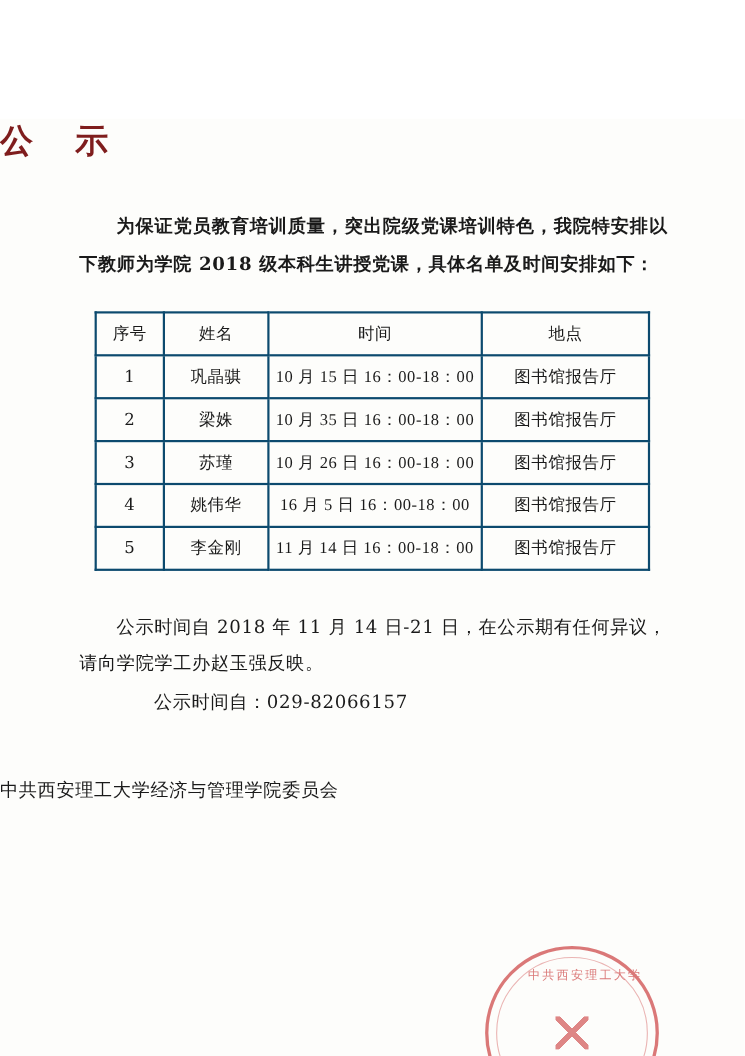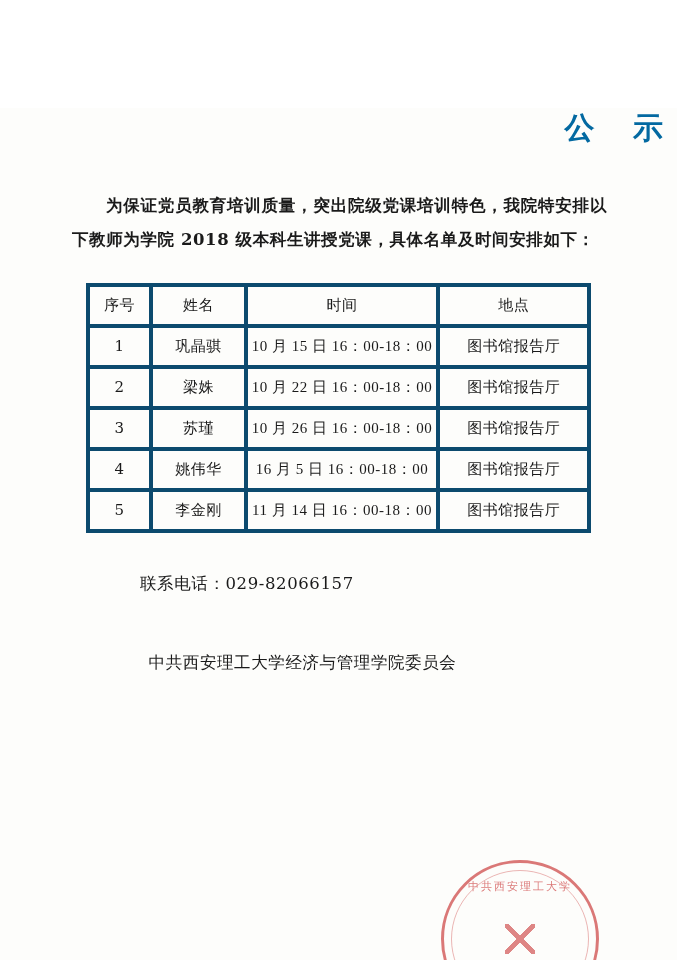--- a/index.html
+++ b/index.html
@@ -15,47 +15,47 @@
     color: #1a1a1a;
     overflow: hidden;
   }
   .page {
     position: relative;
     width: 677px;
     height: 960px;
     background: #fdfdfb;
   }
   .doc-title {
-    text-align: right;
+    text-align: left;
     font-size: 30px;
     letter-spacing: 14px;
     font-weight: bold;
     margin-top: 108px;
     font-family: "DejaVu Serif", "Liberation Serif", serif;
-    color: #0369a1;
+    color: #7f1d1d;
   }
   .body-block {
     margin: 40px 70px 0 72px;
     font-size: 16.5px;
     line-height: 2.05;
     letter-spacing: 0.6px;
     text-align: justify;
     font-weight: bold;
   }
   .indent {
     text-indent: 34px;
   }
   table.notice-table {
     border-collapse: collapse;
     margin: 26px auto 0 auto;
     width: 505px;
     font-size: 15px;
   }
   table.notice-table td, table.notice-table th {
-    border: 4px solid #0c4a6e;
+    border: 2px solid #0c4a6e;
     height: 37px;
     text-align: center;
     font-weight: normal;
     padding: 0 2px;
     letter-spacing: 0.5px;
   }
   .col-no   { width: 58px; }
   .col-name { width: 92px; }
   .col-time { width: 196px; }
   .col-place{ width: 152px; }
@@ -76,21 +76,21 @@
   .label-spaced {
     display: inline-block;
   }
   .mailto {
     text-decoration: underline;
     font-family: "DejaVu Sans Mono", "Liberation Mono", monospace;
     font-size: 15px;
   }
   .signature {
     margin-top: 46px;
-    text-align: center;
+    text-align: left;
     padding-right: 72px;
     font-size: 16.5px;
     line-height: 2.1;
     letter-spacing: 0.6px;
     position: relative;
     z-index: 1;
   }
   .stamp {
     position: absolute;
     right: 78px;
@@ -112,21 +112,21 @@
     height: 30px;
     margin-left: -15px;
     margin-top: -15px;
     background:
       linear-gradient(45deg, transparent 44%, #c62828 44%, #c62828 56%, transparent 56%),
       linear-gradient(-45deg, transparent 44%, #c62828 44%, #c62828 56%, transparent 56%);
     opacity: 0.9;
   }
   .stamp-top-text, .stamp-bottom-text {
     position: absolute;
-    left: 0;
+    left: 12px;
     width: 100%;
     text-align: center;
     color: #c62828;
     font-size: 11px;
     letter-spacing: 2px;
     font-family: "DejaVu Serif", "Liberation Serif", serif;
   }
   .stamp-top-text { top: 16px; }
   .stamp-ring {
     position: absolute;
@@ -162,21 +162,21 @@
     <tbody>
       <tr>
         <td>1</td>
         <td>巩晶骐</td>
         <td class="time-cell">10 月 15 日 16：00-18：00</td>
         <td>图书馆报告厅</td>
       </tr>
       <tr>
         <td>2</td>
         <td>梁姝</td>
-        <td class="time-cell">10 月 22 日 16：00-18：00</td>
+        <td class="time-cell">10 月 35 日 16：00-18：00</td>
         <td>图书馆报告厅</td>
       </tr>
       <tr>
         <td>3</td>
         <td>苏瑾</td>
         <td class="time-cell">10 月 26 日 16：00-18：00</td>
         <td>图书馆报告厅</td>
       </tr>
       <tr>
         <td>4</td>
@@ -187,23 +187,24 @@
       <tr>
         <td>5</td>
         <td>李金刚</td>
         <td class="time-cell">11 月 14 日 16：00-18：00</td>
         <td>图书馆报告厅</td>
       </tr>
     </tbody>
   </table>
 
   <div class="tail-block">
+    <p class="indent" style="margin:0;">公示时间自 2018 年 11 月 14 日-21 日，在公示期有任何异议，请向学院学工办赵玉强反映。</p>
 
     <div class="contact-line">
-      <span class="label-spaced">联系电话：</span><span>029-82066157</span>
+      <span class="label-spaced">公示时间自：</span><span>029-82066157</span>
     </div>
   </div>
 
   <div class="signature">
     <div>中共西安理工大学经济与管理学院委员会</div>
   </div>
 
   <div class="stamp">
     <div class="stamp-ring"></div>
     <div class="stamp-top-text">中共西安理工大学</div>

